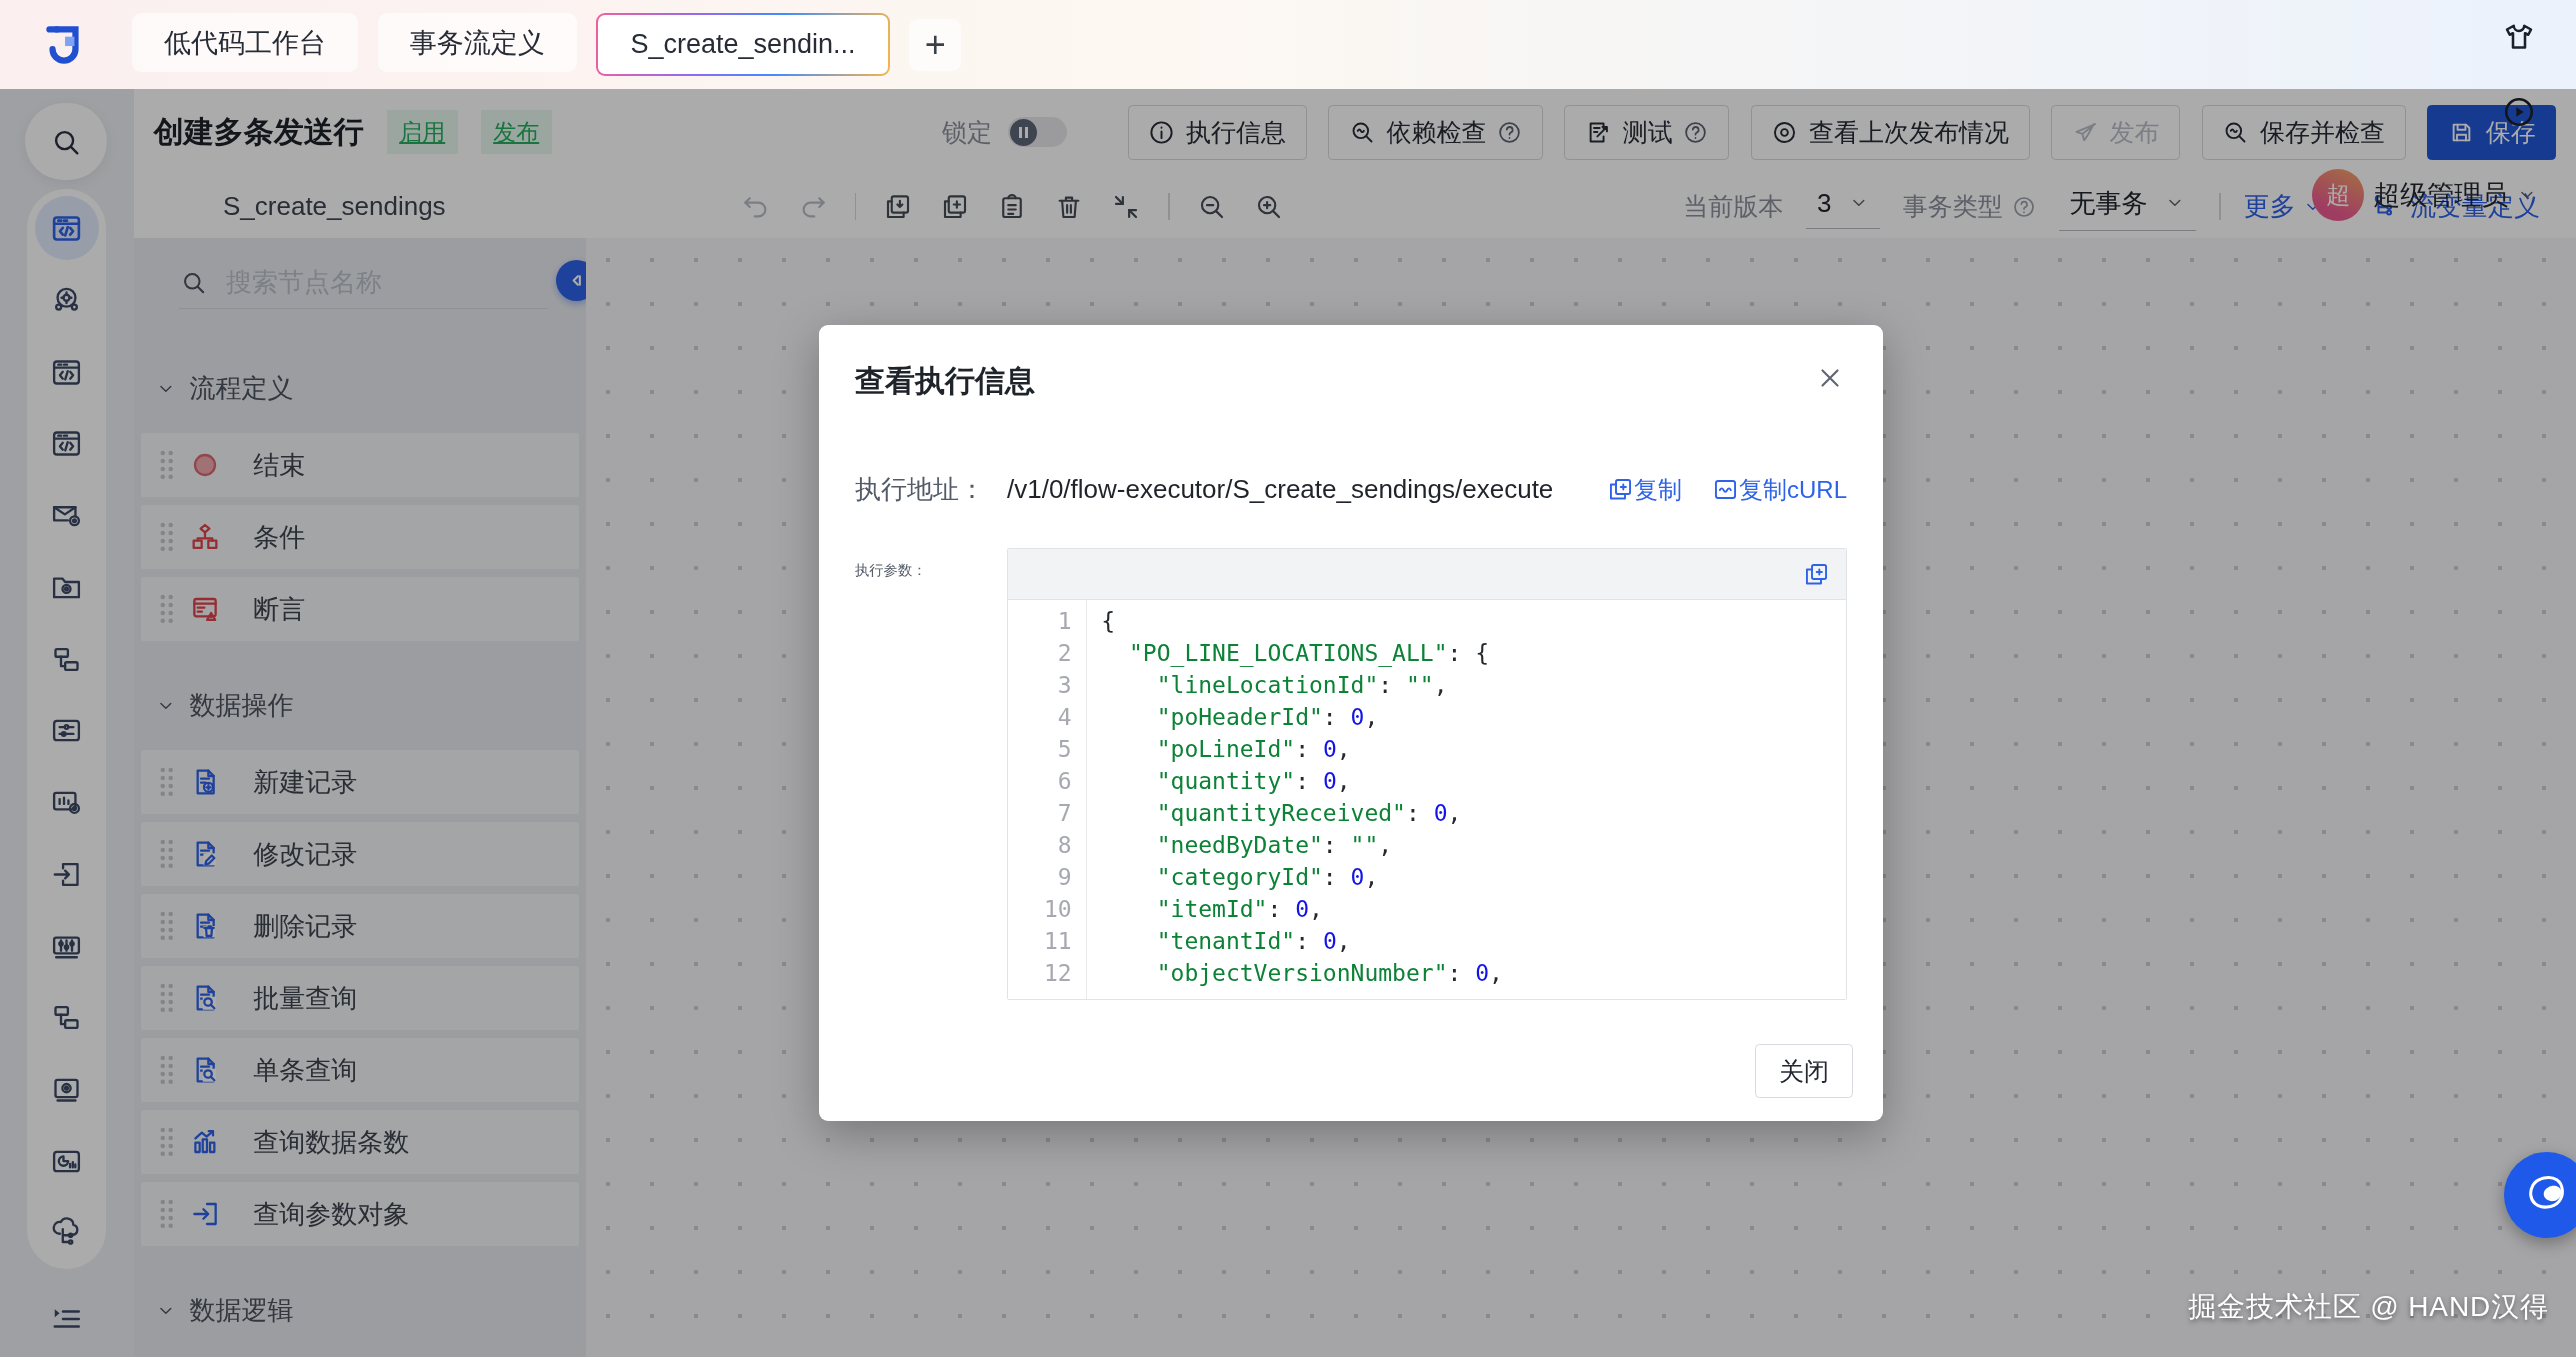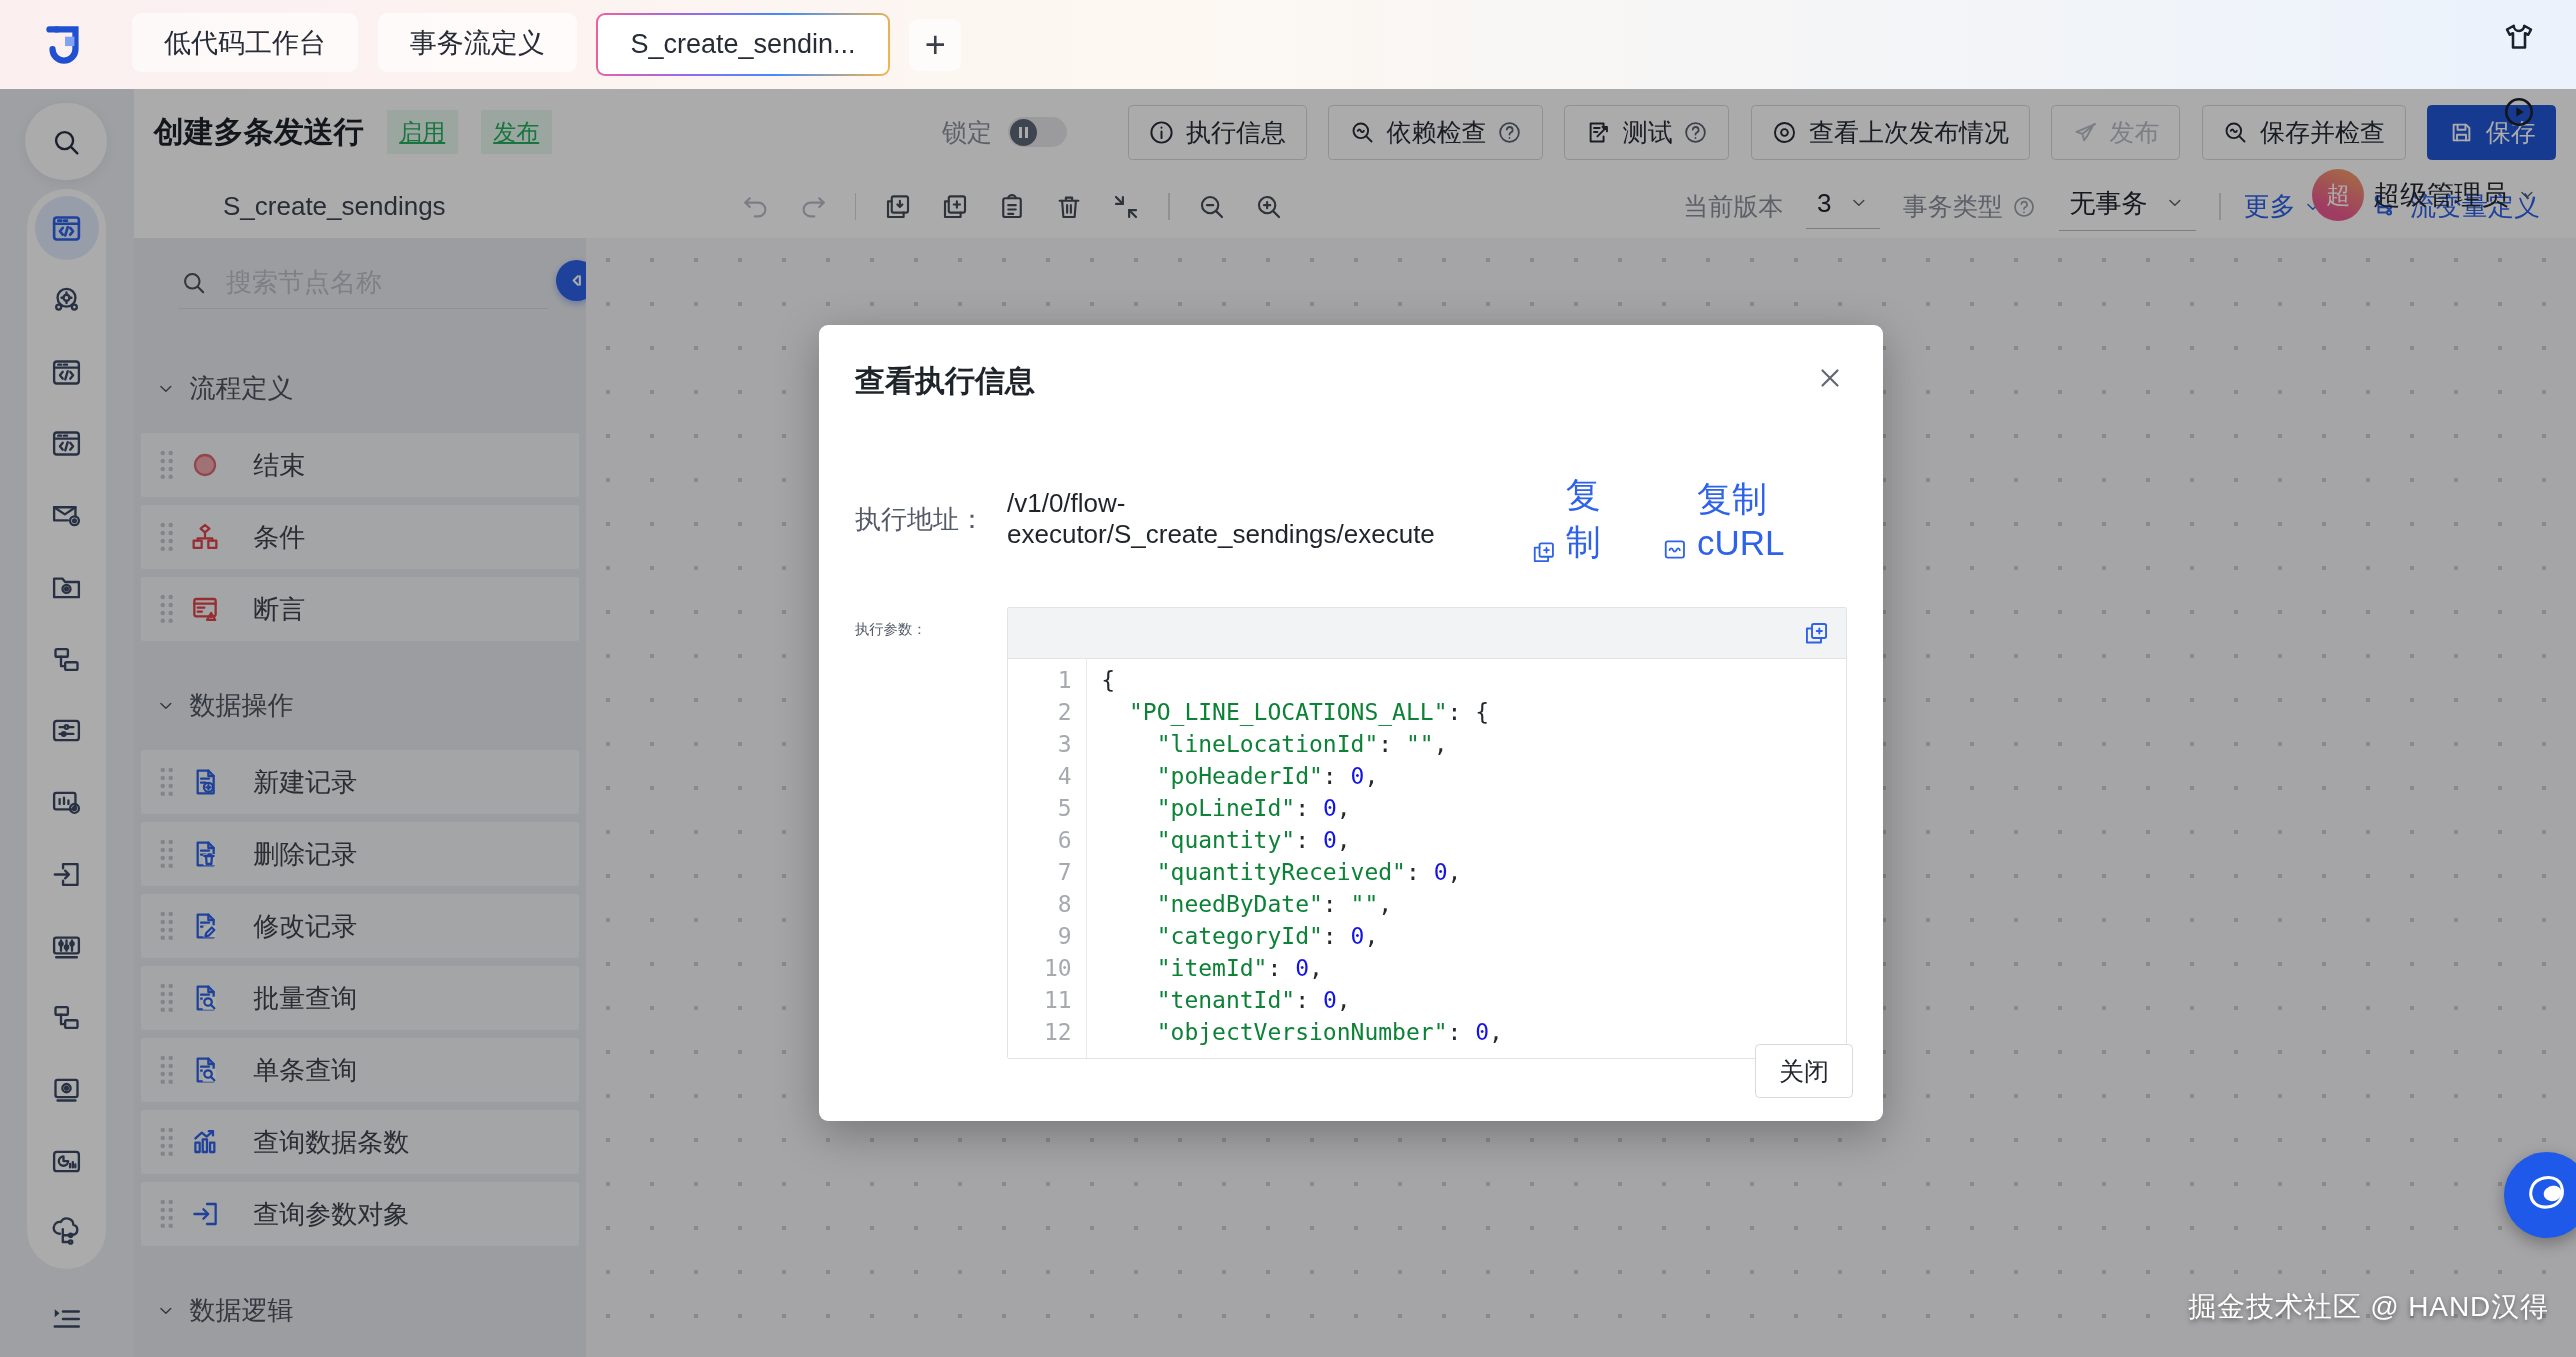--- a/index.html
+++ b/index.html
@@ -113,21 +113,21 @@
   
   #overlay{position:absolute;left:0;top:89px;width:2576px;height:1268px;background:rgba(0,0,0,.33);z-index:20;}
   #modal{position:absolute;left:819px;top:325px;width:1064px;height:796px;background:#fff;border-radius:9px;
     z-index:30;box-shadow:0 12.5px 45px rgba(0,0,0,.28);padding:36px;box-sizing:border-box;}
   .m-title{font-size:30px;font-weight:700;color:#1f242b;}
   .m-close{position:absolute;right:38px;top:38px;width:30px;height:30px;color:#5f6673;cursor:pointer;}
   .m-url-row{margin-top:70px;display:flex;align-items:center;font-size:26px;}
   .m-label{flex:0 0 152px;color:#535a68;}
   .m-url{color:#1f242b;}
   .m-links{margin-left:auto;display:flex;align-items:center;gap:30px;}
-  .mlink{display:flex;align-items:flex-end;gap:9px;color:#2e62e8;font-size:35px;cursor:pointer;}
+  .mlink{display:flex;align-items:center;color:#2e62e8;font-size:24px;cursor:pointer;}
   .mlink .ic{width:27px;height:27px;}
   .m-params-row{margin-top:41px;display:flex;align-items:flex-start;}
   .m-params-row .m-label{flex:0 0 152px;padding-top:12.5px;}
   .code-box{flex:1;border:0.9px solid #e1e3e7;border-radius:1.8px;overflow:hidden;}
   .code-head{height:50px;background:#f2f3f5;display:flex;align-items:center;justify-content:flex-end;
     padding:0 16px;border-bottom:0.9px solid #e1e3e7;}
   .code-head .ic{width:27px;height:27px;color:#2e62e8;cursor:pointer;}
   .code-body{display:flex;height:399px;background:#fff;
     font-family:"DejaVu Sans Mono","Liberation Mono",monospace;font-size:23px;line-height:32px;}
   .gutter{width:79px;padding:5.4px 14.3px 0 0;box-sizing:border-box;text-align:right;color:#a6a9b0;
@@ -623,47 +623,47 @@
               <circle cx="9.8" cy="4" r="1.5"></circle>
               <circle cx="9.8" cy="9.3" r="1.5"></circle>
               <circle cx="9.8" cy="14.6" r="1.5"></circle>
               <circle cx="9.8" cy="19.9" r="1.5"></circle>
             </g>
           </svg>
       <svg class="ic node-ic bluei" viewBox="0 0 24 24">
             <path d="M6.5 3.5h8l4 4v13h-12z"></path>
             <path d="M14.5 3.5v4h4"></path>
             <path d="M9 9.5h6M9 12.5h3.5"></path>
-            <rect x="10.8" y="12" width="9" height="8.5" fill="#fff" stroke="none"></rect>
-            <path d="M11.5 13.5h7M14.6 13.5v-1.2h1.8v1.2"></path>
-            <path d="M12.8 13.5l.4 6h3.6l.4-6"></path>
-          </svg>
-      <span class="node-label">删除记录</span>
+            <rect x="10.8" y="11.5" width="9.5" height="9" fill="#fff" stroke="none"></rect>
+            <path d="M12.3 19.8l.5-2.4 4.3-4.3 1.9 1.9-4.3 4.3z"></path>
+          </svg>
+      <span class="node-label">修改记录</span>
         </div>
         <div class="node-row">
           <svg class="grip" viewBox="0 0 14 24">
             <g fill="currentColor" stroke="none">
               <circle cx="4.5" cy="4" r="1.5"></circle>
               <circle cx="4.5" cy="9.3" r="1.5"></circle>
               <circle cx="4.5" cy="14.6" r="1.5"></circle>
               <circle cx="4.5" cy="19.9" r="1.5"></circle>
               <circle cx="9.8" cy="4" r="1.5"></circle>
               <circle cx="9.8" cy="9.3" r="1.5"></circle>
               <circle cx="9.8" cy="14.6" r="1.5"></circle>
               <circle cx="9.8" cy="19.9" r="1.5"></circle>
             </g>
           </svg>
       <svg class="ic node-ic bluei" viewBox="0 0 24 24">
             <path d="M6.5 3.5h8l4 4v13h-12z"></path>
             <path d="M14.5 3.5v4h4"></path>
             <path d="M9 9.5h6M9 12.5h3.5"></path>
-            <rect x="10.8" y="11.5" width="9.5" height="9" fill="#fff" stroke="none"></rect>
-            <path d="M12.3 19.8l.5-2.4 4.3-4.3 1.9 1.9-4.3 4.3z"></path>
-          </svg>
-      <span class="node-label">修改记录</span>
+            <rect x="10.8" y="12" width="9" height="8.5" fill="#fff" stroke="none"></rect>
+            <path d="M11.5 13.5h7M14.6 13.5v-1.2h1.8v1.2"></path>
+            <path d="M12.8 13.5l.4 6h3.6l.4-6"></path>
+          </svg>
+      <span class="node-label">删除记录</span>
         </div>
         <div class="node-row">
           <svg class="grip" viewBox="0 0 14 24">
             <g fill="currentColor" stroke="none">
               <circle cx="4.5" cy="4" r="1.5"></circle>
               <circle cx="4.5" cy="9.3" r="1.5"></circle>
               <circle cx="4.5" cy="14.6" r="1.5"></circle>
               <circle cx="4.5" cy="19.9" r="1.5"></circle>
               <circle cx="9.8" cy="4" r="1.5"></circle>
               <circle cx="9.8" cy="9.3" r="1.5"></circle>

